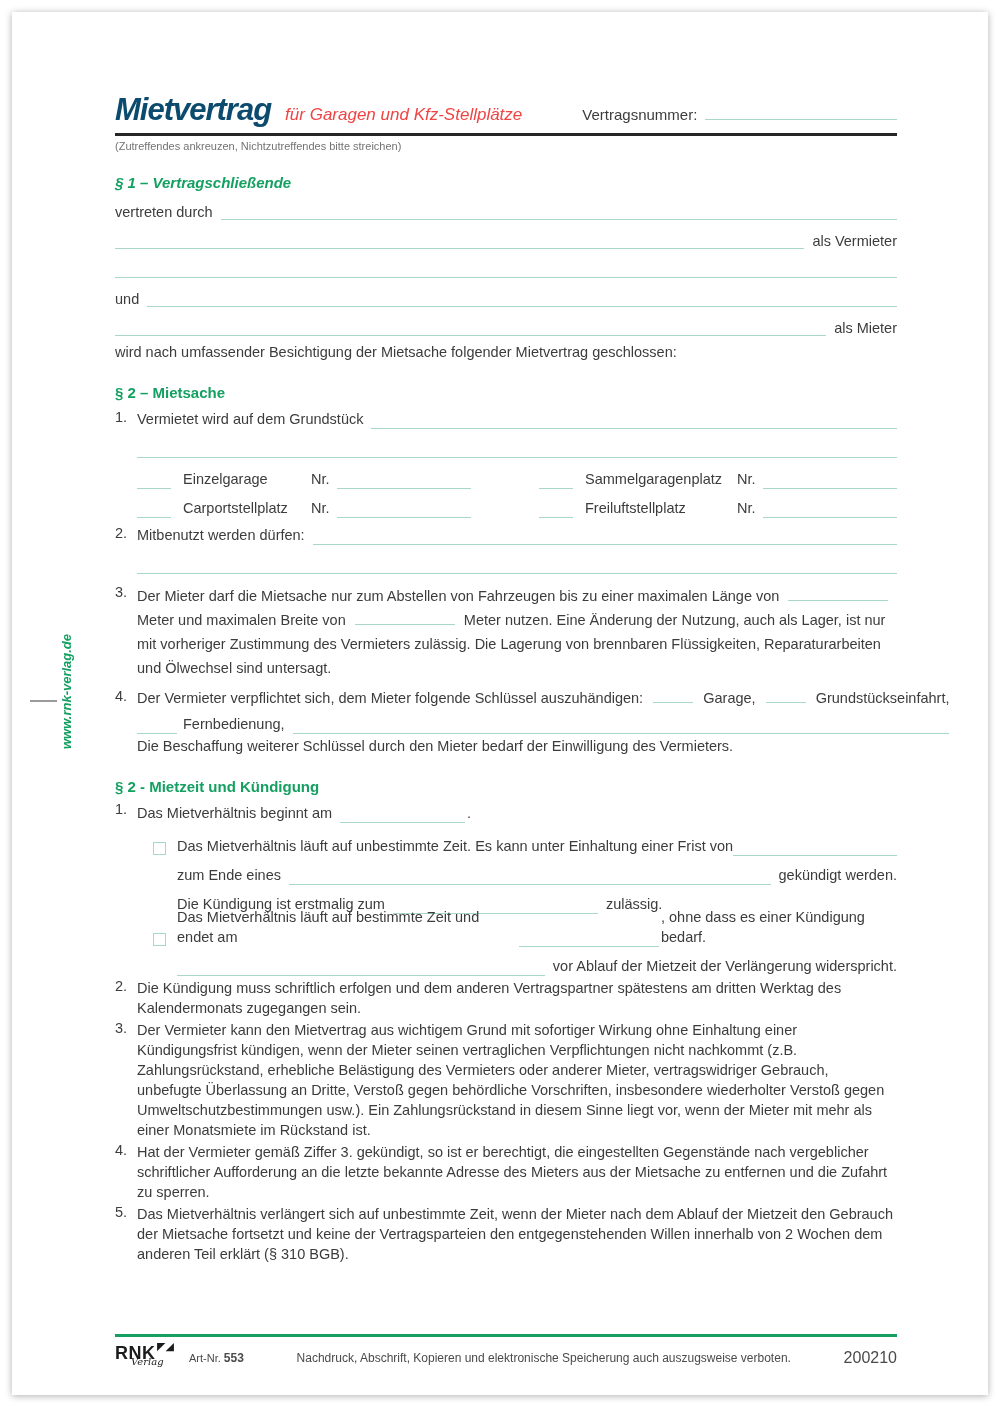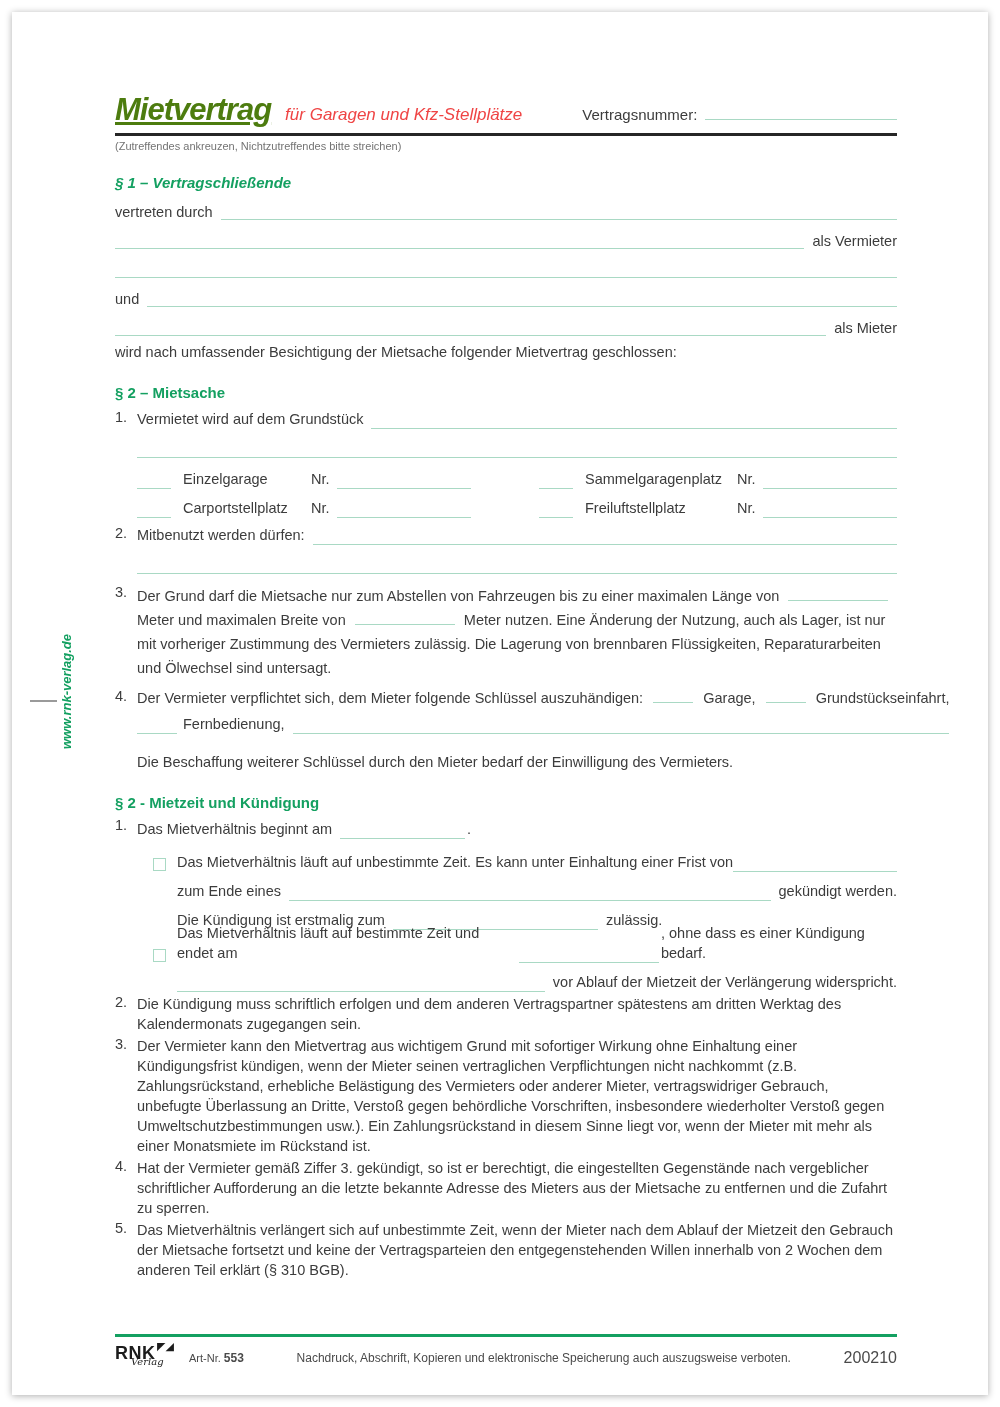--- a/index.html
+++ b/index.html
@@ -11,21 +11,21 @@
   *{box-sizing:border-box;margin:0;padding:0;}
   html,body{background:#ffffff;}
   body{width:1000px;height:1407px;font-family:"Liberation Sans",sans-serif;color:var(--txt);}
   .page{
     position:relative;width:976px;height:1383px;margin:12px auto;background:#fff;
     box-shadow:0 1px 7px rgba(0,0,0,0.32);overflow:hidden;
   }
   .content{padding:0 91px 0 103px;}
   
   .title-row{display:flex;align-items:baseline;padding-top:80px;}
-  h1.title{font-size:31px;font-style:italic;font-weight:700;letter-spacing:-1px;color:#4d7c0f;text-decoration:underline;}
+  h1.title{font-size:31px;font-style:italic;font-weight:700;letter-spacing:-1px;color:#0c4a6e;}
   .subtitle{font-size:17px;font-style:italic;font-weight:400;color:#ef4444;margin-left:14px;}
   .vnr{flex:1;display:flex;align-items:baseline;margin-left:60px;font-size:15px;}
   .vnr .blank{margin-left:8px;}
   .thick-rule{border-top:3px solid #262626;margin-top:5px;}
   .note{font-size:11px;color:var(--gray);margin-top:4px;}
   
   .shead{color:var(--green);font-weight:700;font-size:15px;margin-top:22px;}
   .shead.italic{font-style:italic;}
   
   .frow{display:flex;align-items:flex-end;height:29px;font-size:14.5px;}
@@ -191,21 +191,21 @@
         </div>
         <div class="frow">
           <span class="blank"></span>
         </div>
       </div>
     </div>
 
     <div class="nitem" style="margin-top:10px;">
       <span class="nnum">3.</span>
       <div class="nbody" style="line-height:24px;">
-        <span>Der Grund darf die Mietsache nur zum Abstellen von Fahrzeugen bis zu einer maximalen Länge von</span>
+        <span>Der Mieter darf die Mietsache nur zum Abstellen von Fahrzeugen bis zu einer maximalen Länge von</span>
         <span class="iblank" style="width:100px;margin:0 5px;"></span>
         <span>Meter</span>
         <span>und maximalen Breite von</span>
         <span class="iblank" style="width:100px;margin:0 5px;"></span>
         <span>Meter nutzen. Eine Änderung der Nutzung, auch als Lager, ist nur mit vorheriger Zustimmung des Vermieters zulässig. Die Lagerung von brennbaren Flüssigkeiten, Reparaturarbeiten und Ölwechsel sind untersagt.</span>
       </div>
     </div>
 
     <div class="nitem" style="margin-top:8px;">
       <span class="nnum">4.</span>
@@ -215,21 +215,21 @@
           <span class="iblank" style="width:40px;margin:0 6px;"></span>
           <span>Garage,</span>
           <span class="iblank" style="width:40px;margin:0 6px;"></span>
           <span>Grundstückseinfahrt,</span>
         </div>
         <div class="frow" style="height:26px;">
           <span class="iblank" style="width:40px;margin-right:6px;"></span>
           <span class="lbl">Fernbedienung,</span>
           <span class="blank"></span>
         </div>
-        <div style="margin-top:18px;">Die Beschaffung weiterer Schlüssel durch den Mieter bedarf der Einwilligung des Vermieters.</div>
+        <div style="margin-top:2px;">Die Beschaffung weiterer Schlüssel durch den Mieter bedarf der Einwilligung des Vermieters.</div>
       </div>
     </div>
 
     <div class="shead">§ 2 - Mietzeit und Kündigung</div>
 
     <div class="nitem" style="margin-top:6px;">
       <span class="nnum">1.</span>
       <div class="nbody">
         <div class="frow" style="height:22px;">
           <span class="lbl">Das Mietverhältnis beginnt am</span>

